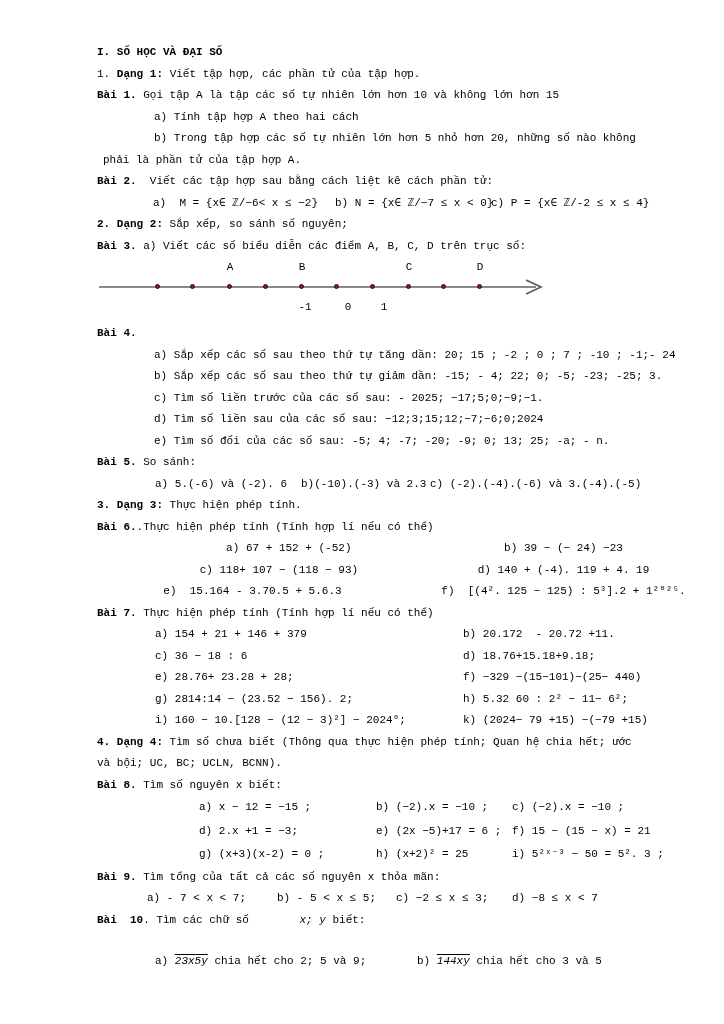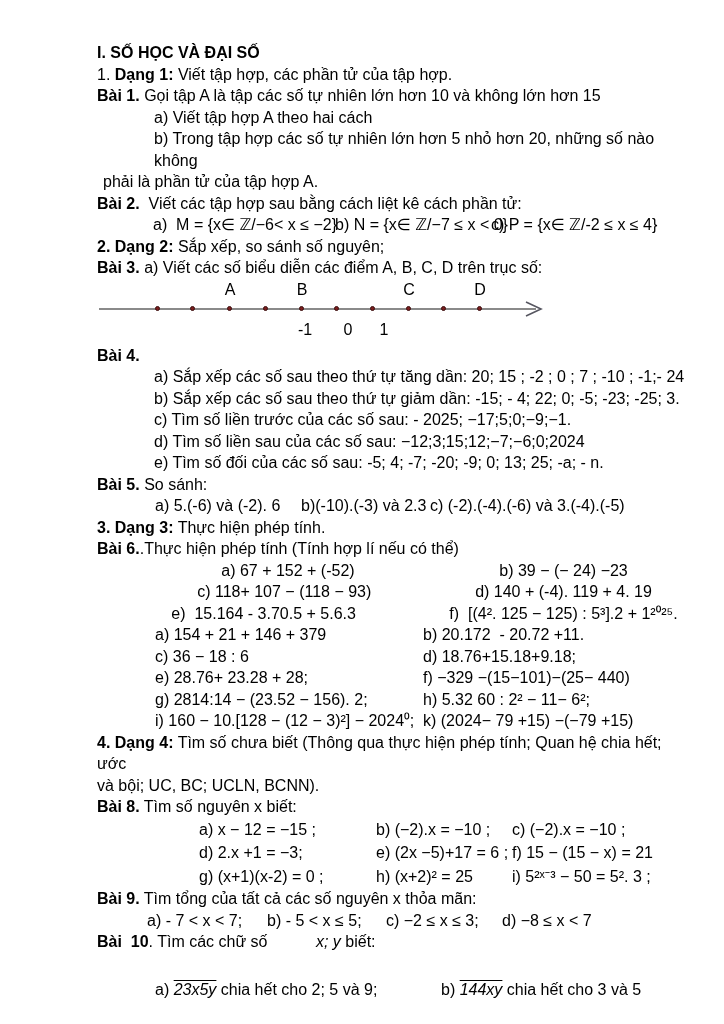--- a/index.html
+++ b/index.html
@@ -1,59 +1,59 @@
 <!DOCTYPE html>
 <html><head>
 <meta charset="utf-8">
 <style>
   html,body{margin:0;padding:0;background:#ffffff;}
   .page{
     position:relative;
     width:724px;height:1024px;
     background:#ffffff;color:#000000;
-    font-family:Liberation Sans, sans-serif;
-    font-size:16px;line-height:21.5px;
+    font-family:Liberation Mono, monospace;
+    font-size:11px;line-height:21.5px;
     box-sizing:border-box;
     padding:42px 30px 0 97px;
     overflow:hidden;
   }
   p.line{margin:0;white-space:pre-wrap;}
   .b{font-weight:bold;}
   .it{font-style:italic;margin-left:44px;}
   .ind{padding-left:57px;}
   .outd{padding-left:6px;}
   .row{display:flex;margin:0;}
   .row > span{white-space:pre;flex:0 0 auto;}
   .r2{padding-left:56px;}  .r2 .c1{width:182px;} .r2 .c2{width:156px;}
   .r5{padding-left:58px;}  .r5 .c1{width:146px;} .r5 .c2{width:129px;}
   .r6{padding-left:58px;justify-content:center;}  .r6 .c1{width:278px;}
-  .r7{padding-left:58px;}  .r7 .c1{width:268px;}
+  .r7{padding-left:58px;gap:40px;}  .r7 .c1{width:268px;}
   .r8{padding-left:56px;line-height:23.5px;} .r8 .c1{width:177px;margin-left:46px;} .r8 .c2{width:136px;}
-  .r9{padding-left:50px;}  .r9 .c1{width:120px;} .r9 .c2{width:119px;} .r9 .c3{width:116px;}
-  .r10{padding-left:58px;margin-top:26px;gap:24px;} .r10 .c1{width:262px;}
+  .r9{padding-left:50px;}  .r9 .c1{width:120px;} .r9 .c2{width:119px;margin-left:10px;} .r9 .c3{width:116px;}
+  .r10{padding-left:58px;margin-top:20px;} .r10 .c1{width:262px;}
   .ovl{text-decoration:overline;font-style:italic;}
 
   .numberline{position:relative;height:66px;margin:0;}
   .nl-line{position:absolute;left:2px;top:29px;width:437px;height:2px;background:#8a8a8a;}
   .nl-dot{position:absolute;top:27px;width:5px;height:5px;border-radius:50%;background:#7b1d1d;border:1px solid #3a0d0d;box-sizing:border-box;margin-left:-3px;}
   .nl-pt{position:absolute;top:0;transform:translateX(-50%);}
   .nl-tick{position:absolute;top:40px;transform:translateX(-50%);}
   .nl-arrow{position:absolute;left:426px;top:21px;width:22px;height:18px;}
 </style>
 </head>
 <body>
 
 <div class="page">
 
   <p class="line b">I. SỐ HỌC VÀ ĐẠI SỐ</p>
 
   <p class="line"><span>1. </span><span class="b">Dạng 1:</span><span> Viết tập hợp, các phần tử của tập hợp.</span></p>
 
   <p class="line"><span class="b">Bài 1.</span><span> Gọi tập A là tập các số tự nhiên lớn hơn 10 và không lớn hơn 15</span></p>
-  <p class="line ind">a) Viết tập hợp A theo hai cách</p>
+  <p class="line ind">a) Tính tập hợp A theo hai cách</p>
   <p class="line ind">b) Trong tập hợp các số tự nhiên lớn hơn 5 nhỏ hơn 20, những số nào không</p>
   <p class="line outd">phải là phần tử của tập hợp A.</p>
 
   <p class="line"><span class="b">Bài 2.</span><span>  Viết các tập hợp sau bằng cách liệt kê cách phần tử:</span></p>
   <div class="row r2">
     <span class="c1">a)  M = {x∈ ℤ/−6&lt; x ≤ −2}</span>
     <span class="c2">b) N = {x∈ ℤ/−7 ≤ x &lt; 0}</span>
     <span>c) P = {x∈ ℤ/-2 ≤ x ≤ 4}</span>
   </div>
 
@@ -110,20 +110,21 @@
   </div>
   <div class="row r6">
     <span class="c1">c) 118+ 107 − (118 − 93)</span>
     <span>d) 140 + (-4). 119 + 4. 19</span>
   </div>
   <div class="row r6">
     <span class="c1">e)  15.164 - 3.70.5 + 5.6.3</span>
     <span>f)  [(4². 125 − 125) : 5³].2 + 1²⁰²⁵.</span>
   </div>
 
+  <p class="line"><span class="b">Bài 7.</span><span> Thực hiện phép tính (Tính hợp lí nếu có thể)</span></p>
   <div class="row r7">
     <span class="c1">a) 154 + 21 + 146 + 379</span>
     <span>b) 20.172  - 20.72 +11.</span>
   </div>
   <div class="row r7">
     <span class="c1">c) 36 − 18 : 6</span>
     <span>d) 18.76+15.18+9.18;</span>
   </div>
   <div class="row r7">
     <span class="c1">e) 28.76+ 23.28 + 28;</span>
@@ -146,21 +147,21 @@
     <span class="c1">a) x − 12 = −15 ;</span>
     <span class="c2">b) (−2).x = −10 ;</span>
     <span>c) (−2).x = −10 ;</span>
   </div>
   <div class="row r8">
     <span class="c1">d) 2.x +1 = −3;</span>
     <span class="c2">e) (2x −5)+17 = 6 ;</span>
     <span>f) 15 − (15 − x) = 21</span>
   </div>
   <div class="row r8">
-    <span class="c1">g) (x+1)(x-2) = 0 ;</span>
+    <span class="c1">g) (x+3)(x-2) = 0 ;</span>
     <span class="c2">h) (x+2)² = 25</span>
     <span>i) 5²ˣ⁻³ − 50 = 5². 3 ;</span>
   </div>
 
   <p class="line"><span class="b">Bài 9.</span><span> Tìm tổng của tất cả các số nguyên x thỏa mãn:</span></p>
   <div class="row r9">
     <span class="c1">a) - 7 &lt; x &lt; 7;</span>
     <span class="c2">b) - 5 &lt; x ≤ 5;</span>
     <span class="c3">c) −2 ≤ x ≤ 3;</span>
     <span>d) −8 ≤ x &lt; 7</span>

